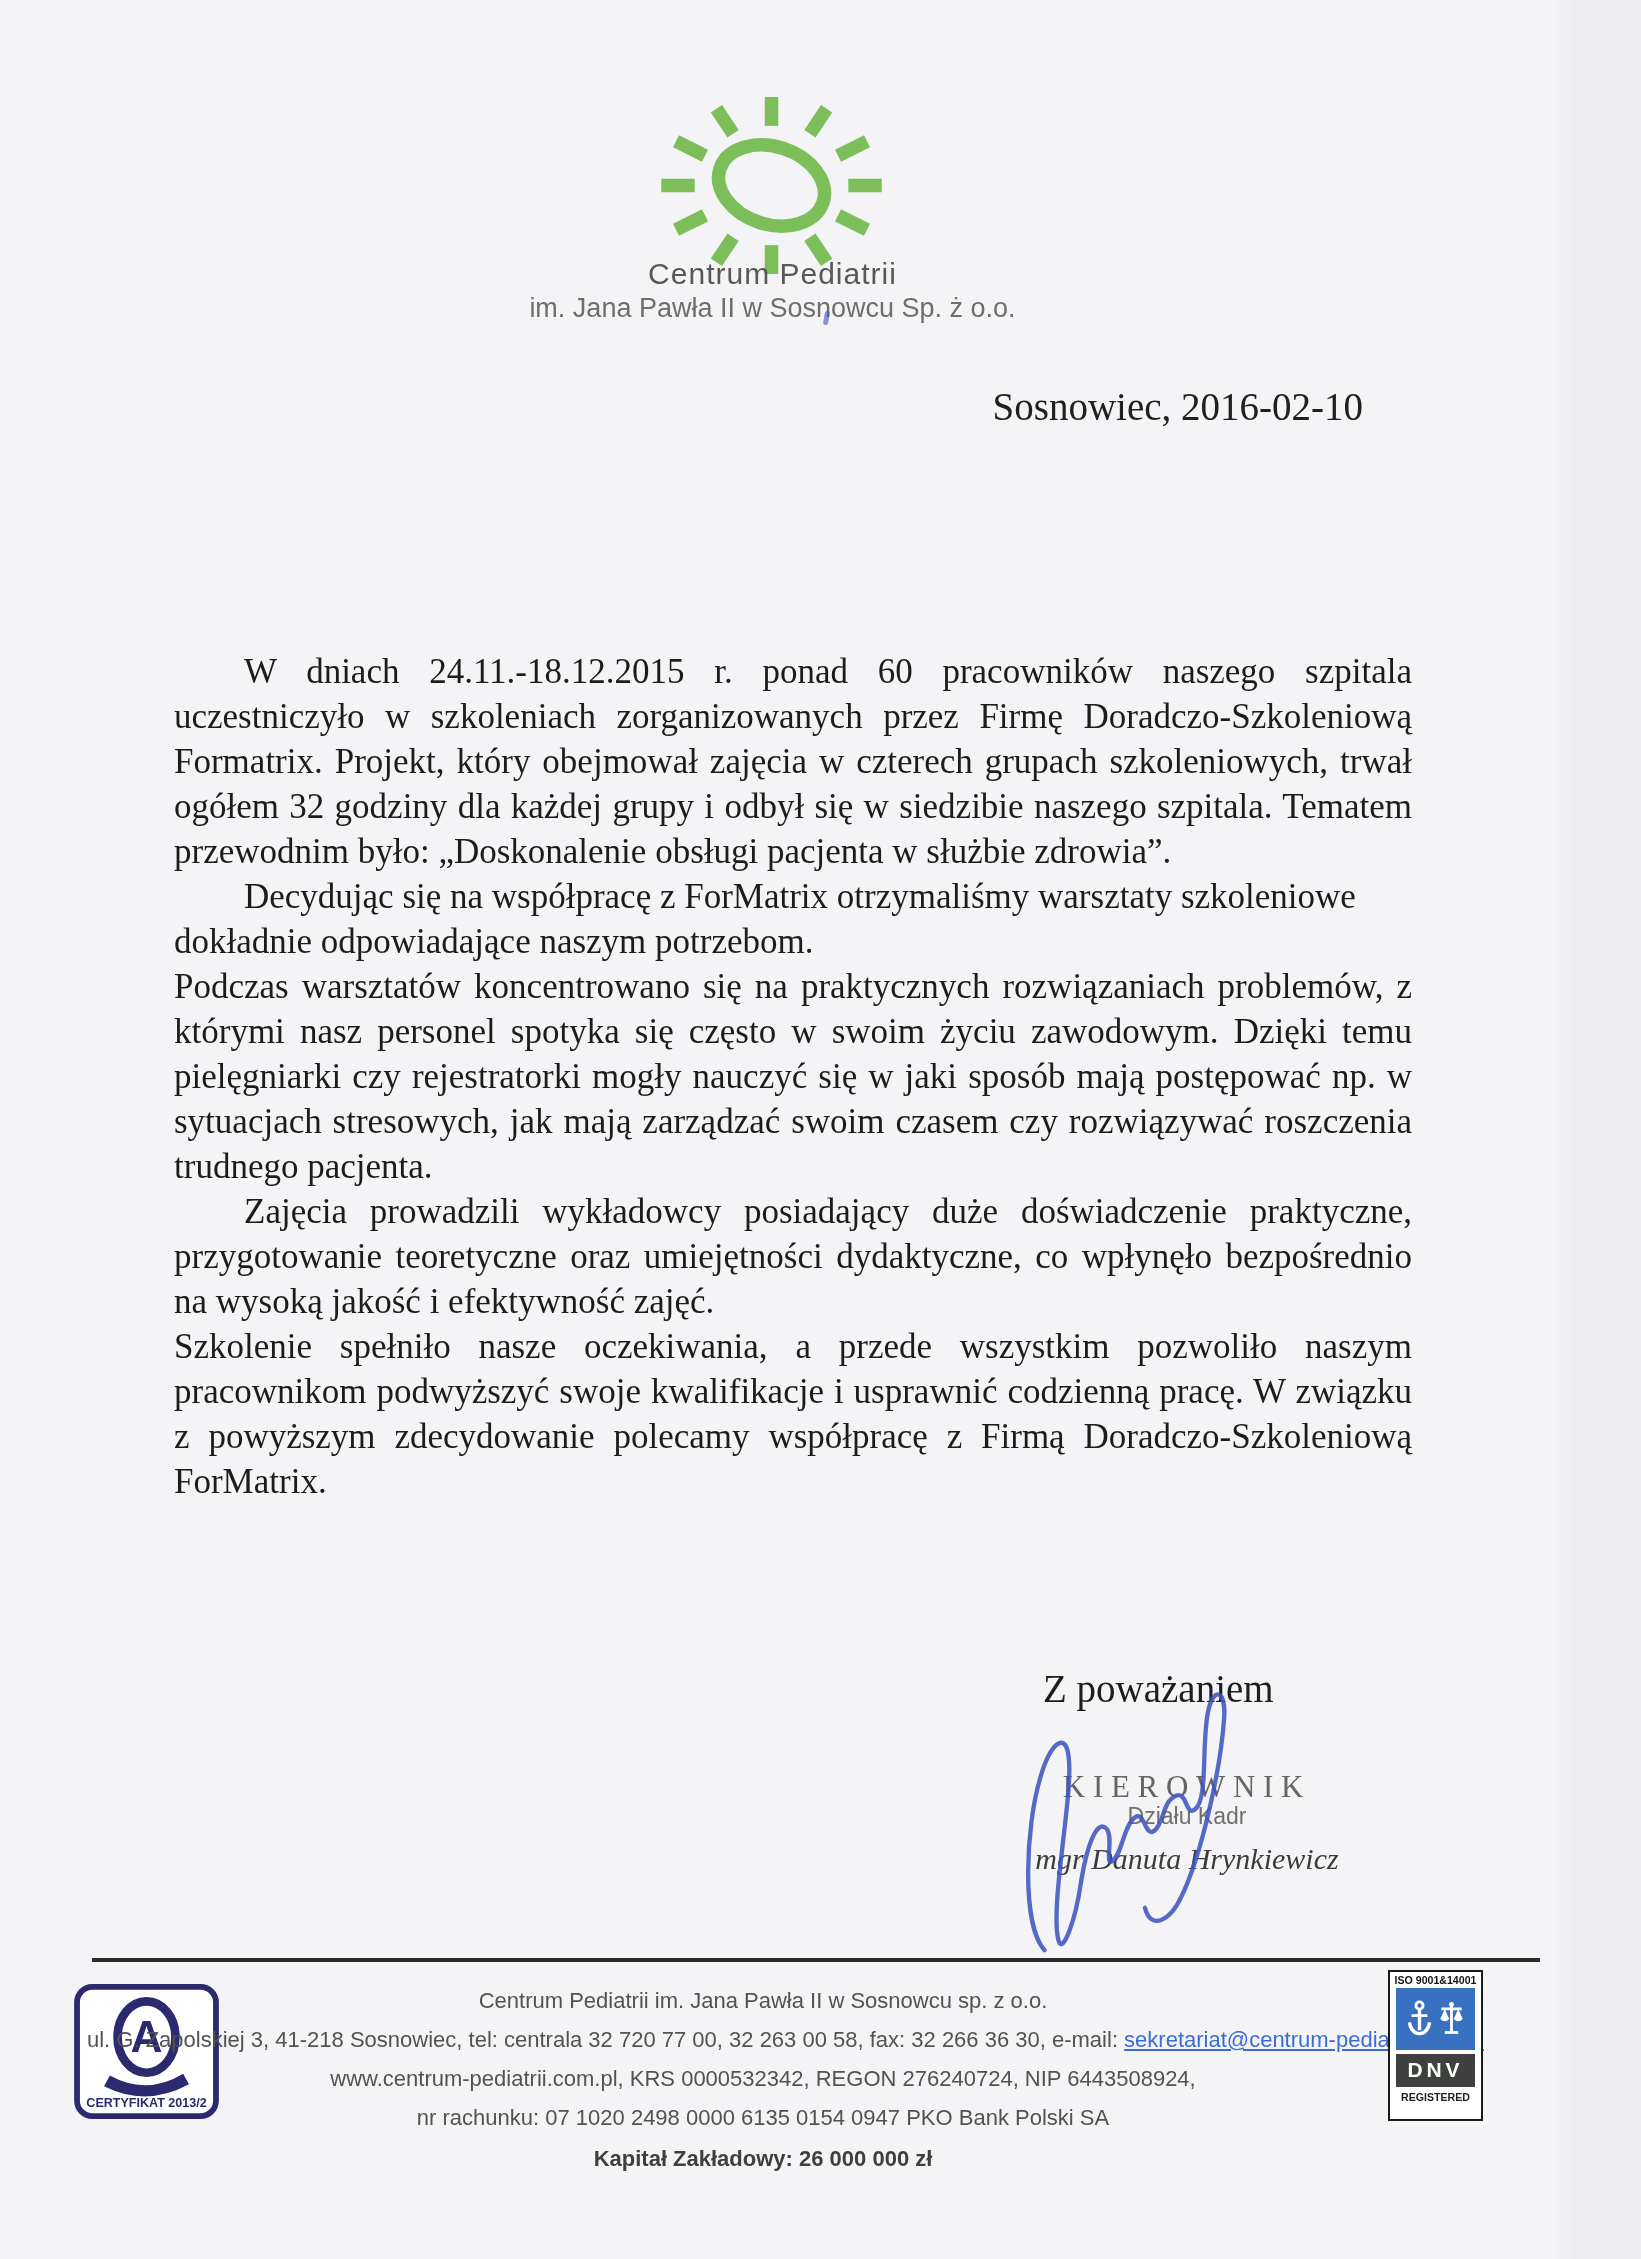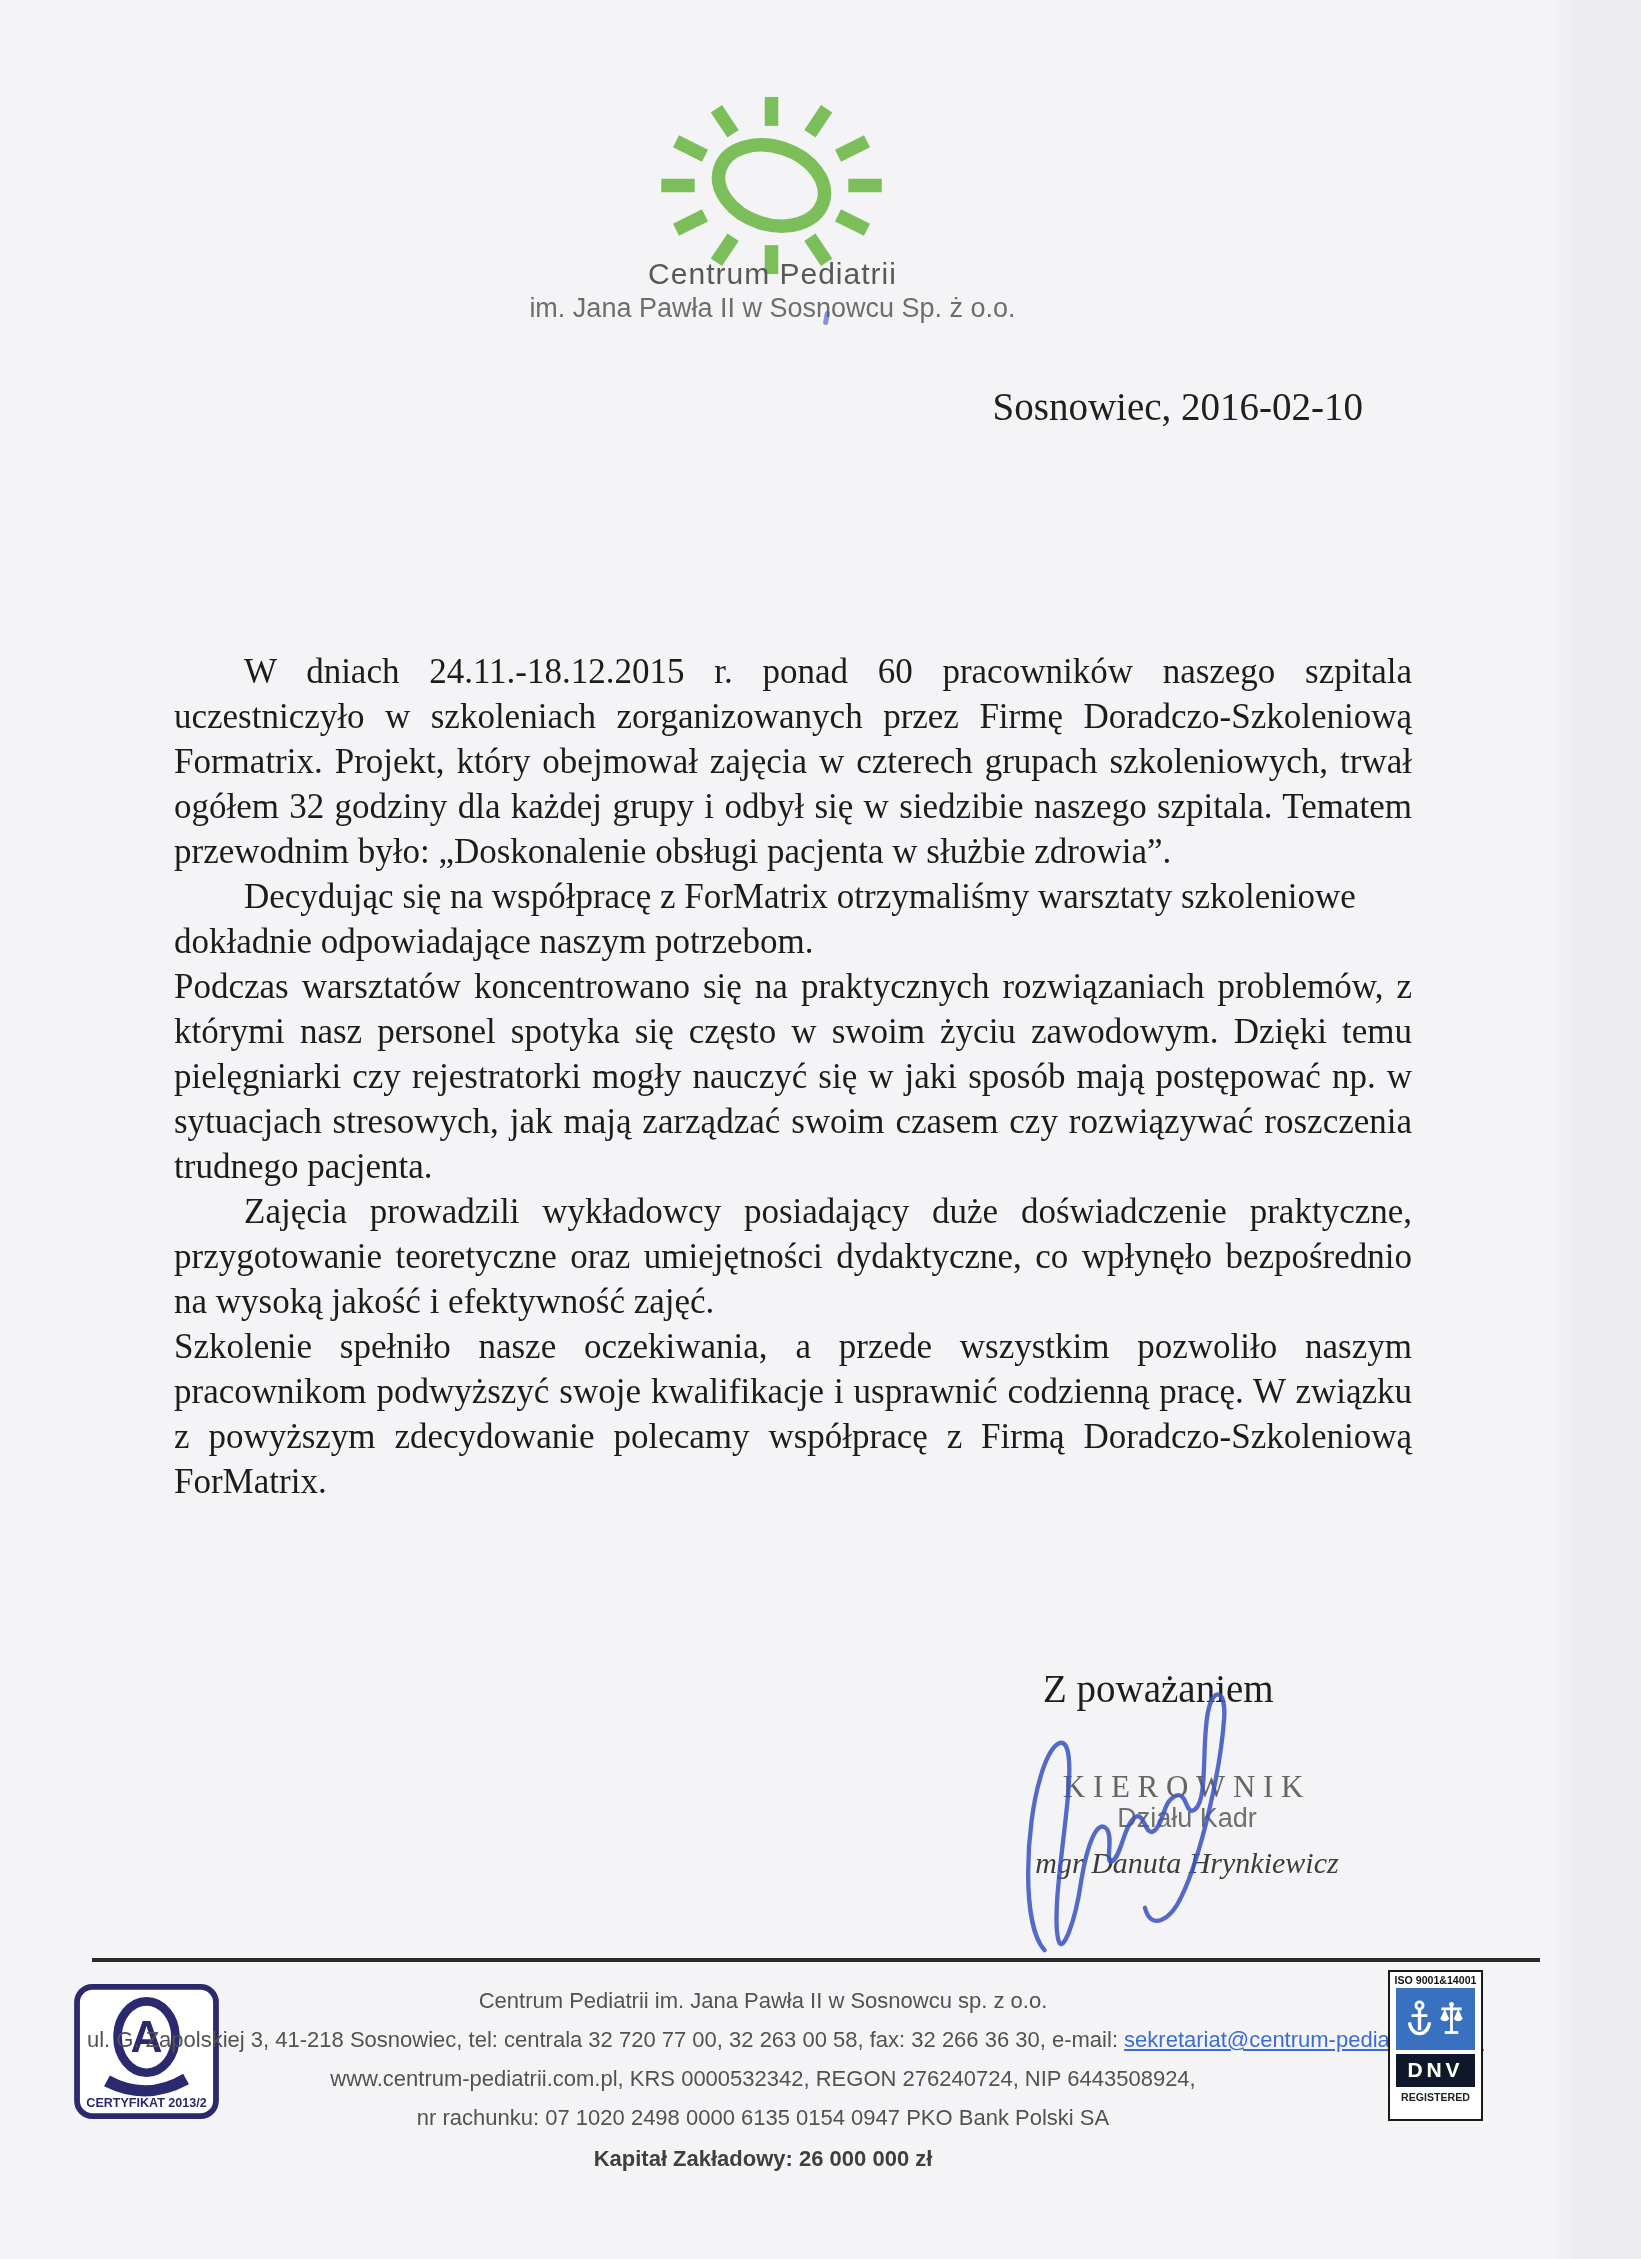--- a/index.html
+++ b/index.html
@@ -19,38 +19,38 @@
              font-size:40px;font-weight:bold;color:#1a1a1a;}
   
   .bodytext{position:absolute;left:174px;top:649px;width:1238px;color:#1c1c1c;}
   .para{margin:0;font-size:35px;line-height:45px;text-align:justify;}
   .para.indent{text-indent:70px;}
   .para.nojust{text-align:left;}
   
   .valediction{position:absolute;left:1043px;top:1666px;font-size:39px;color:#1e1e1e;}
   .stamp{position:absolute;left:1023px;top:1769px;width:328px;text-align:center;}
   .stamp-l1{font-size:31px;letter-spacing:7.7px;color:#4d4d4d;opacity:.85;}
-  .stamp-l2{font-family:"Liberation Sans",sans-serif;font-size:27px;color:#585858;opacity:.85;margin-top:-1.9px;}
+  .stamp-l2{font-family:"Liberation Sans",sans-serif;font-size:23px;color:#585858;opacity:.85;margin-top:-1.9px;}
   .stamp-l3{font-size:30px;font-style:italic;color:#3c3c3c;margin-top:11.6px;}
   .signature-svg{position:absolute;left:1004px;top:1672px;width:251px;height:290px;}
   
   .footer-rule{position:absolute;left:92px;top:1958px;width:1448px;height:3.9px;background:#2b2b2b;}
   .footer-text{position:absolute;left:87px;top:1981px;width:1352px;text-align:center;
                font-family:"Liberation Sans",sans-serif;font-size:22px;color:#525252;}
   .footer-line{line-height:39px;white-space:nowrap;}
   .footer-line.bold{font-weight:bold;color:#3f3f3f;margin-top:1.9px;}
   .email-link{color:#3b6cd4;text-decoration:underline;cursor:pointer;}
   .qa-badge{position:absolute;left:73px;top:1983px;width:147px;height:137px;}
   .dnv-badge{position:absolute;left:1388px;top:1970px;width:95px;height:151px;background:#fff;
              border:2.9px solid #1a1a1a;box-sizing:border-box;display:flex;flex-direction:column;
              align-items:center;font-family:"Liberation Sans",sans-serif;}
   .dnv-iso{font-size:10.6px;font-weight:bold;color:#111;margin-top:1.9px;letter-spacing:0px;white-space:nowrap;}
   .dnv-blue{width:79px;height:62px;background:#3a70c0;margin-top:1.9px;display:flex;
             align-items:center;justify-content:center;gap:5.8px;}
-  .dnv-green{width:79px;height:33px;background:#0f172a;margin-top:3.9px;display:flex;
+  .dnv-green{width:79px;height:33px;background:#404040;margin-top:3.9px;display:flex;
              align-items:center;justify-content:center;color:#fff;font-weight:bold;
              font-size:21px;letter-spacing:3.9px;text-shadow:0 0 1px #2c6b12;}
   .dnv-reg{font-size:10.6px;font-weight:bold;color:#222;margin-top:3.9px;}
   .speck-blue{position:absolute;left:824px;top:311px;width:4.8px;height:13.5px;background:#4a5fc0;
               opacity:.65;border-radius:2.9px;transform:rotate(10deg);}
 </style>
 </head>
 <body>
 
 <div class="paper">

